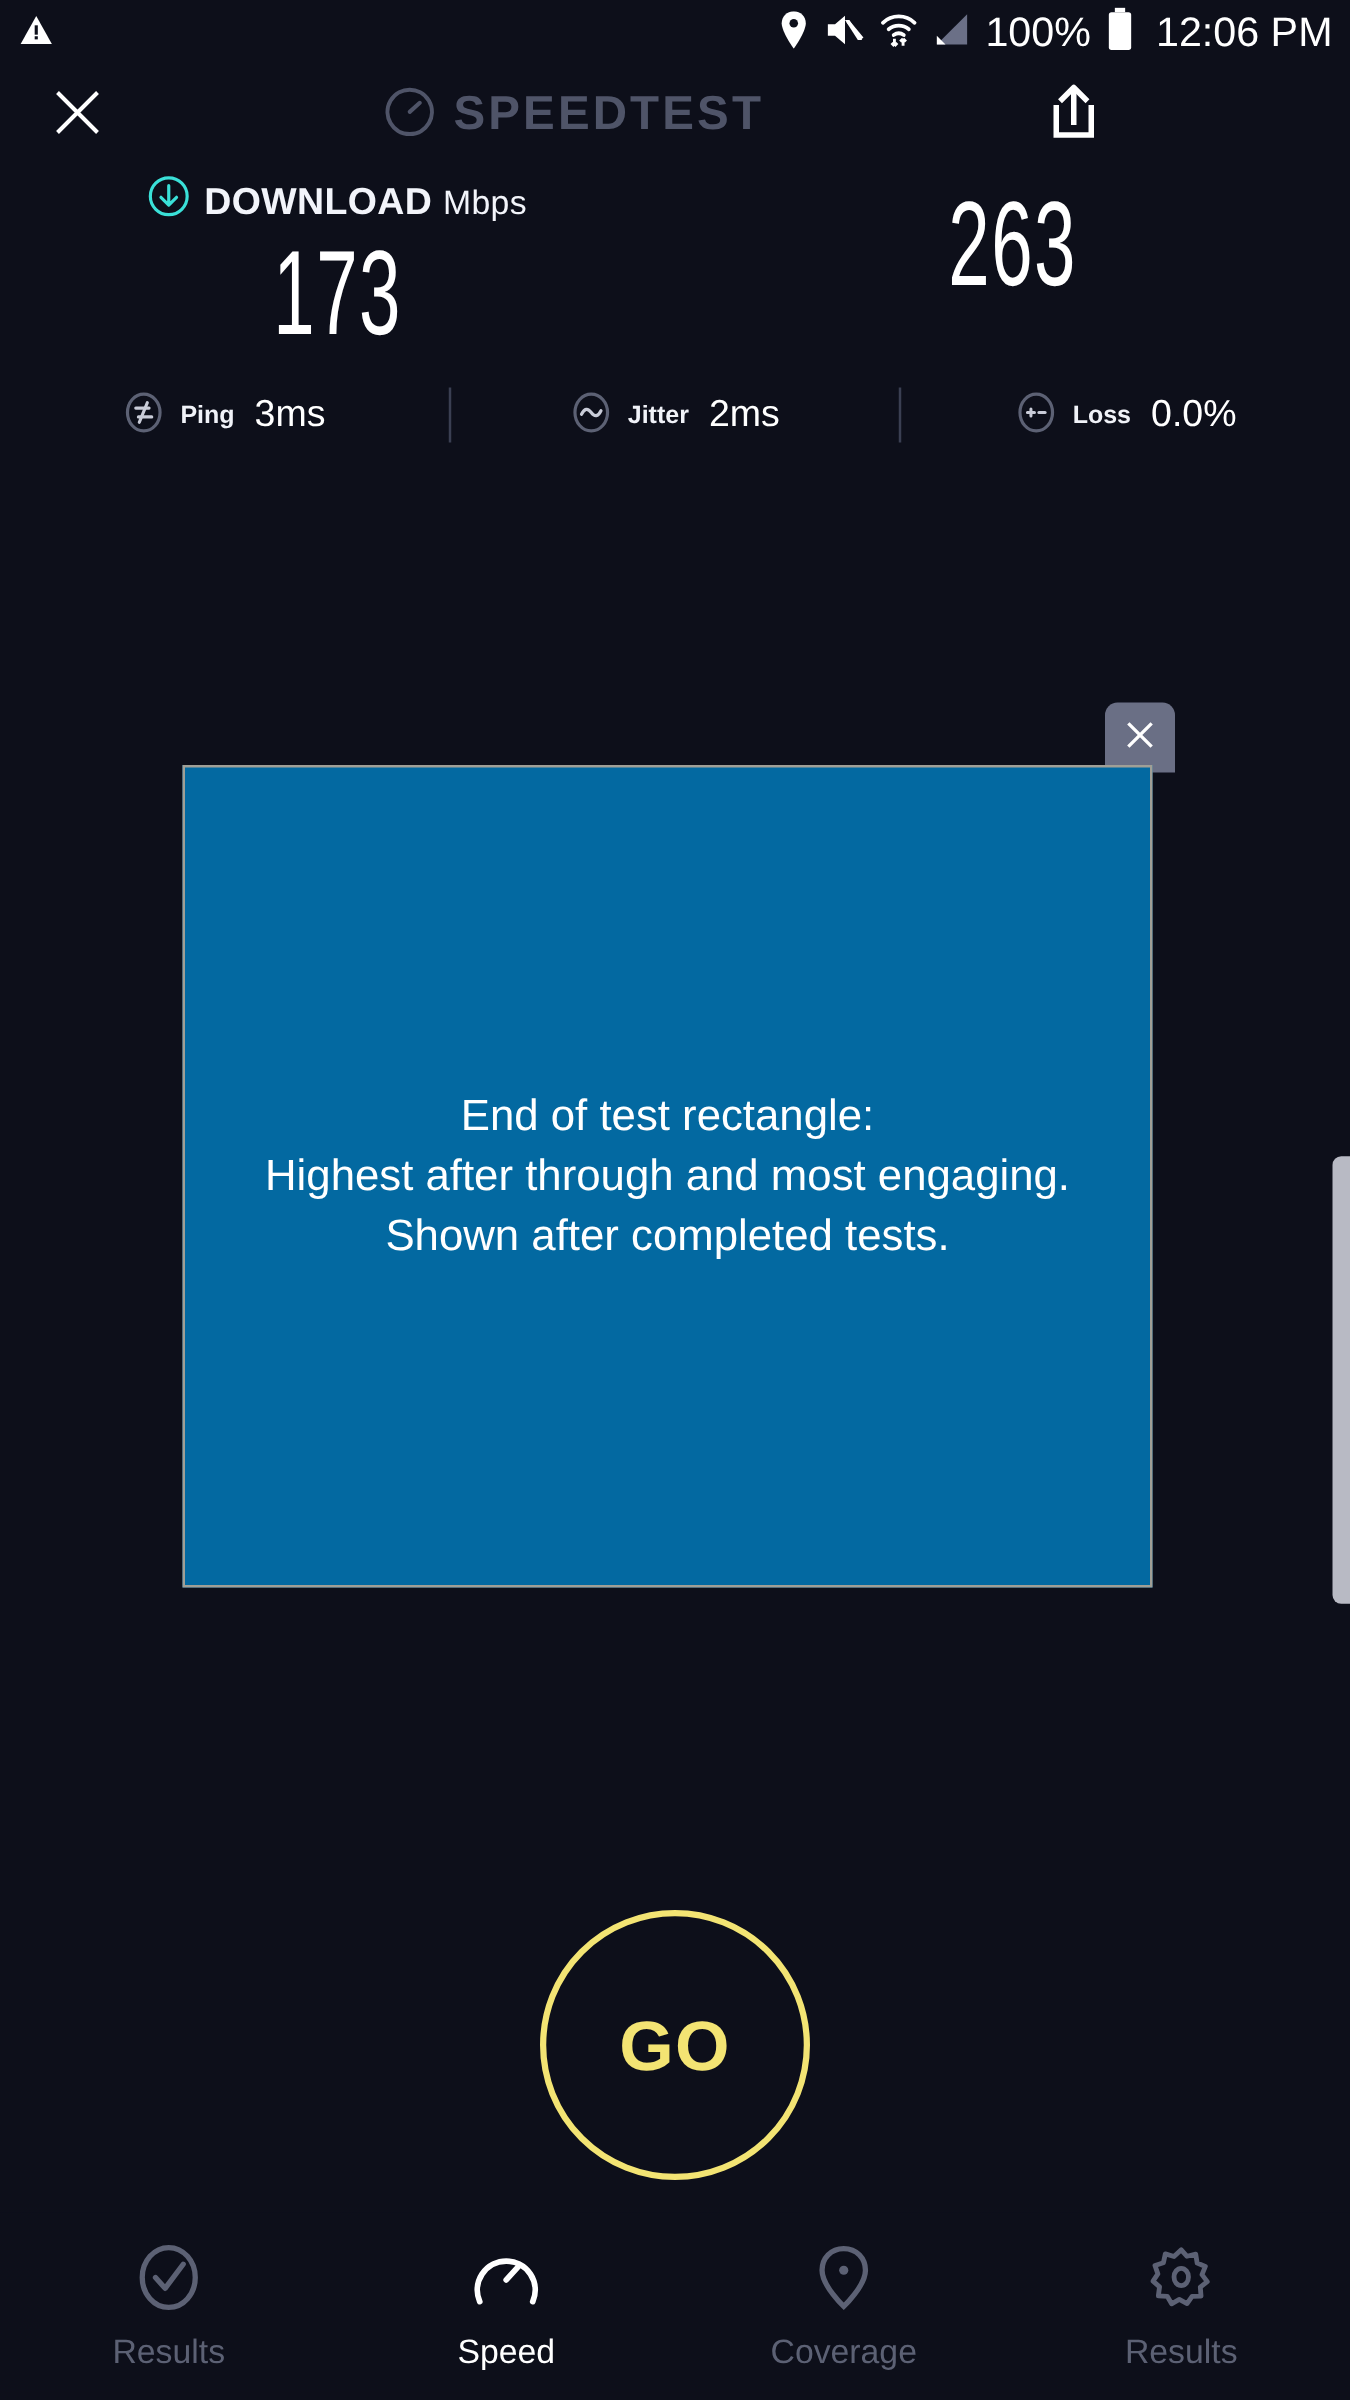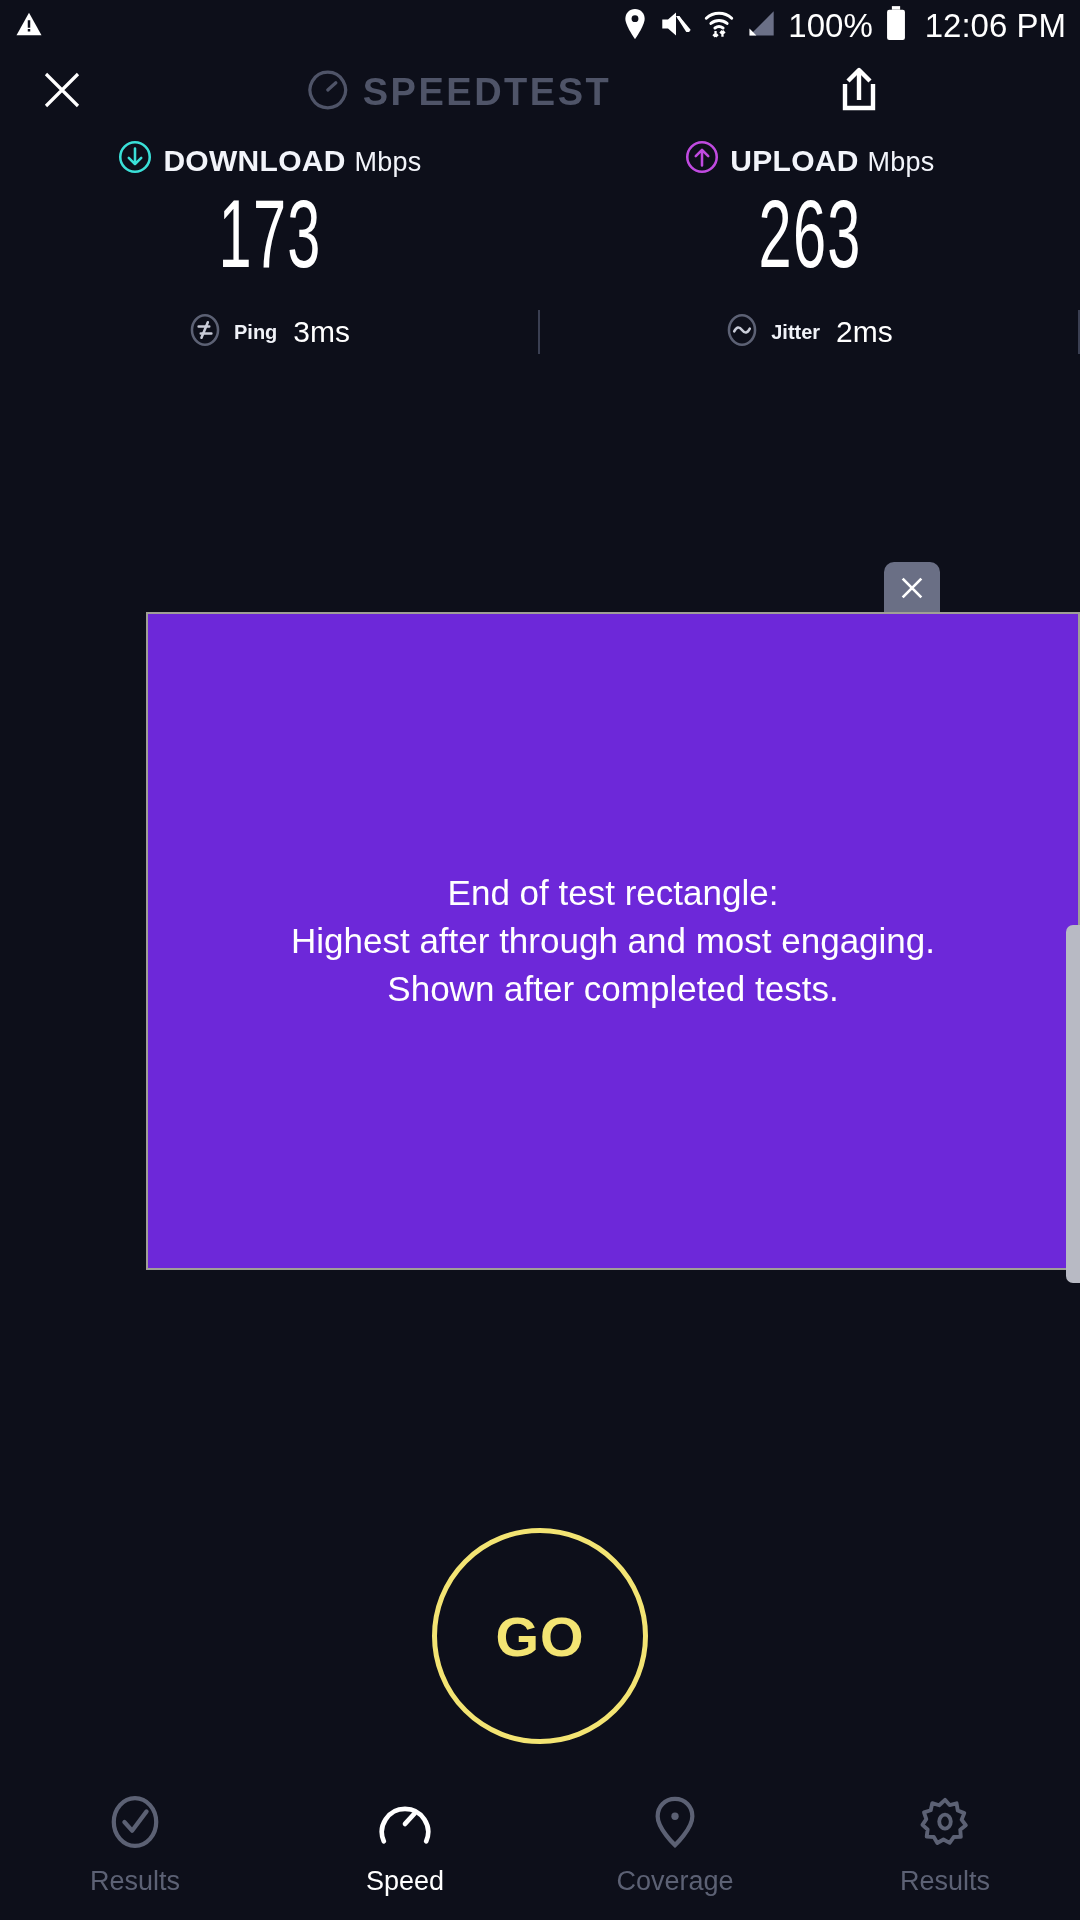--- a/index.html
+++ b/index.html
@@ -114,22 +114,22 @@
     position: absolute;
     left: 884px; top: 562px;
     width: 56px; height: 56px;
     background: #6a6f85;
     border-radius: 10px 10px 0 0;
     display: flex; align-items: center; justify-content: center;
   }
   .ad-box {
     position: absolute;
     left: 146px; top: 612px;
-    width: 934px; height: 658px;
-    background: #6d28d9;
+    width: 776px; height: 658px;
+    background: #0369a1;
     border: 2px solid #a09f96;
     display: flex; align-items: center; justify-content: center;
   }
   .ad-text {
     color: #ffffff;
     font-size: 35px;
     line-height: 1.38;
     text-align: center;
     font-family: "Liberation Sans", sans-serif;
   }
@@ -268,29 +268,20 @@
             <svg width="34" height="34" viewBox="0 0 24 24">
               <circle cx="12" cy="12" r="10.4" stroke="#3ae0d8" stroke-width="1.8" fill="none"></circle>
               <path d="M12 6 L12 17 M7.6 12.6 L12 17 L16.4 12.6" stroke="#3ae0d8" stroke-width="1.8" fill="none" stroke-linecap="round" stroke-linejoin="round"></path>
             </svg>
           </span>
           <span class="res-label-text"><span>DOWNLOAD</span> <span class="unit">Mbps</span></span>
         </div>
         <div class="res-value">173</div>
       </div>
       <div class="res-col">
-        <div class="res-label">
-          <span>
-            <svg width="34" height="34" viewBox="0 0 24 24">
-              <circle cx="12" cy="12" r="10.4" stroke="#c04ae0" stroke-width="1.8" fill="none"></circle>
-              <path d="M12 18 L12 7 M7.6 11.4 L12 7 L16.4 11.4" stroke="#c04ae0" stroke-width="1.8" fill="none" stroke-linecap="round" stroke-linejoin="round"></path>
-            </svg>
-          </span>
-          <span class="res-label-text"><span>UPLOAD</span> <span class="unit">Mbps</span></span>
-        </div>
         <div class="res-value">263</div>
       </div>
     </div>
   </div>
 
   <div class="metrics">
     <div class="metric">
       <span>
         <svg width="34" height="34" viewBox="0 0 24 24">
           <ellipse cx="12" cy="12" rx="9.2" ry="10.4" stroke="#5c6174" stroke-width="1.8" fill="none"></ellipse>
@@ -306,20 +297,31 @@
       <span>
         <svg width="34" height="34" viewBox="0 0 24 24">
           <ellipse cx="12" cy="12" rx="9.2" ry="10.4" stroke="#5c6174" stroke-width="1.8" fill="none"></ellipse>
           <path d="M6.5 13 Q9 8 12 12 Q15 16 17.5 11" stroke="#c9ccd8" stroke-width="1.8" fill="none" stroke-linecap="round"></path>
         </svg>
       </span>
       <span class="metric-name">Jitter</span>
       <span class="metric-val">2ms</span>
     </div>
     <div class="metric-sep"></div>
+    <div class="metric">
+      <span>
+        <svg width="34" height="34" viewBox="0 0 24 24">
+          <ellipse cx="12" cy="12" rx="9.2" ry="10.4" stroke="#5c6174" stroke-width="1.8" fill="none"></ellipse>
+          <path d="M7 12 H11 M9 10 V14" stroke="#c9ccd8" stroke-width="1.7" fill="none" stroke-linecap="round"></path>
+          <path d="M13.5 12 H17" stroke="#c9ccd8" stroke-width="1.7" fill="none" stroke-linecap="round"></path>
+        </svg>
+      </span>
+      <span class="metric-name">Loss</span>
+      <span class="metric-val">0.0%</span>
+    </div>
   </div>
 
   <div class="ad-close">
     <span>
       <svg width="32" height="32" viewBox="0 0 24 24">
           <path d="M5 5 L19 19 M19 5 L5 19" stroke="#ffffff" stroke-width="2" fill="none"></path>
         </svg>
     </span>
   </div>
 

